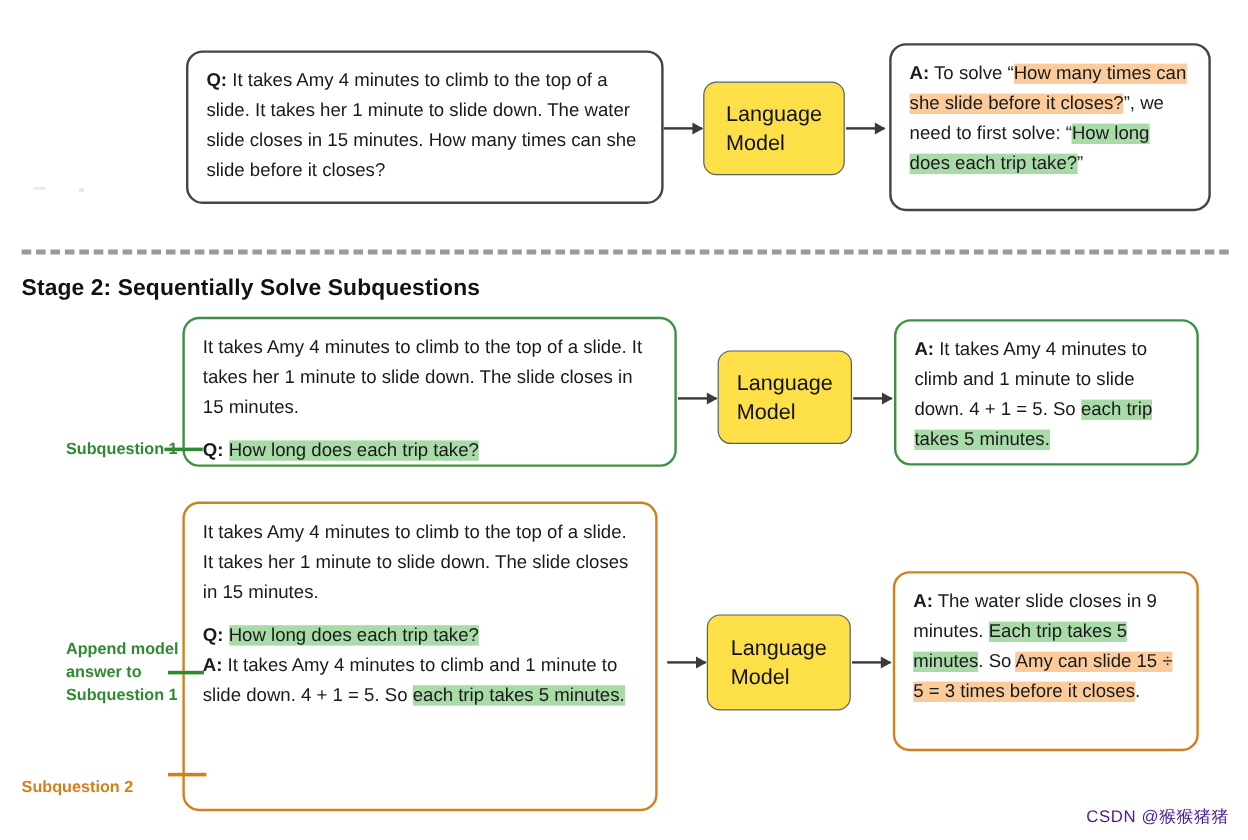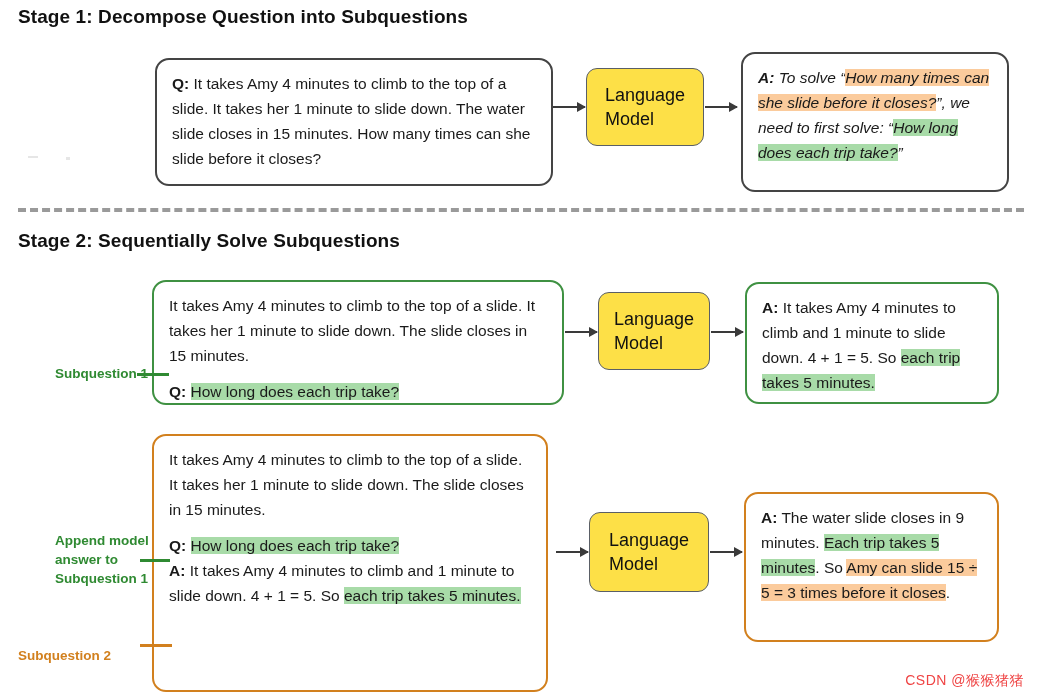--- a/index.html
+++ b/index.html
@@ -38,21 +38,20 @@
 
   
   .tbox {
     position: absolute;
     background: #ffffff;
     border: 2px solid #444444;
     border-radius: 14px;
     padding: 11px 15px 11px 15px;
     font-size: 15.5px;
     line-height: 25px;
-    margin-top: 16px;
   }
   .tbox.green  { border-color: #3f9142; border-width: 2px; }
   .tbox.orange { border-color: #d2801e; border-width: 2.5px; }
   .tbox p { margin: 0; }
   .tbox p + p { margin-top: 11px; }
 
   .hl-green  { background: #a8dba8; }
   .hl-orange { background: #fbcb9c; }
   .qa { font-weight: bold; }
 
@@ -101,38 +100,37 @@
     height: 2.5px;
   }
   .leader.green  { background: #2f8a32; }
   .leader.orange { background: #d2801e; }
 
   
   .watermark {
     position: absolute;
     right: 16px; bottom: 10px;
     font-size: 14px;
-    color: #ef4444;
+    color: #4c1d95;
     letter-spacing: 0.5px;
     user-select: none;
     text-align: center;
   }
 
   
   .speck {
     position: absolute;
     background: #e6e6e6;
   }
 </style>
 </head>
 <body>
 
 <div class="canvas">
 
-  <div class="stage-title" id="stage1-title">Stage 1: Decompose Question into Subquestions</div>
 
   <div class="speck" style="left:28px; top:156px; width:10px; height:2px;"></div>
   <div class="speck" style="left:66px; top:157px; width:4px; height:3px;"></div>
 
   <div class="tbox" style="left:155px; top:42px; width:398px; height:128px;">
     <p>
       <span class="qa">Q:</span><span> It takes Amy 4 minutes to climb to the top of a slide. It takes her 1 minute to slide down. The water slide closes in 15 minutes. How many times can she slide before it closes?</span>
     </p>
   </div>
 
@@ -140,21 +138,21 @@
 
   <div class="lm-box" style="left:586px; top:68px; width:118px; height:78px;">
     <div>
       <div>Language</div>
       <div>Model</div>
     </div>
   </div>
 
   <div class="arrow" style="left:705px; top:106px; width:32px;"></div>
 
-  <div class="tbox" style="left:741px; top:36px; width:268px; height:140px;font-style:italic;">
+  <div class="tbox" style="left:741px; top:36px; width:268px; height:140px;">
     <p>
       <span class="qa">A:</span><span> To solve “</span><span class="hl-orange">How many times can she slide before it closes?</span><span>”, we need to first solve: “</span><span class="hl-green">How long does each trip take?</span><span>”</span>
     </p>
   </div>
 
   <div class="divider"></div>
 
   <div class="stage-title" id="stage2-title">Stage 2: Sequentially Solve Subquestions</div>
 
   <div class="tbox green" style="left:152px; top:264px; width:412px; height:125px;">

